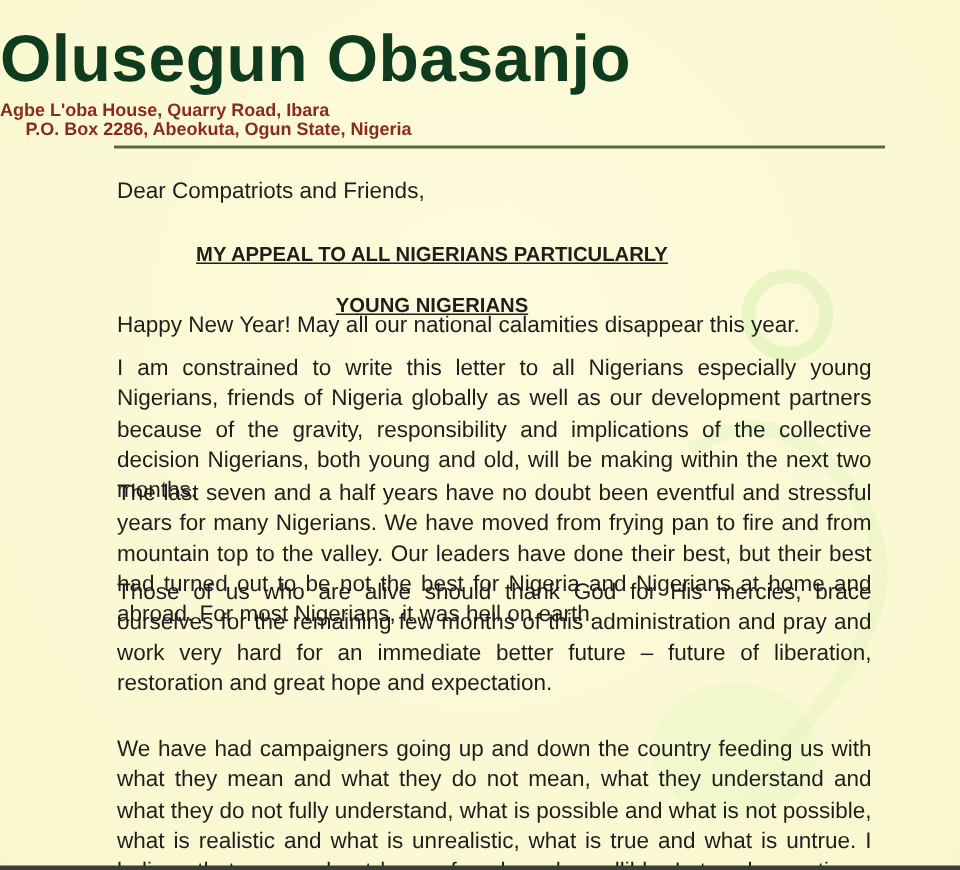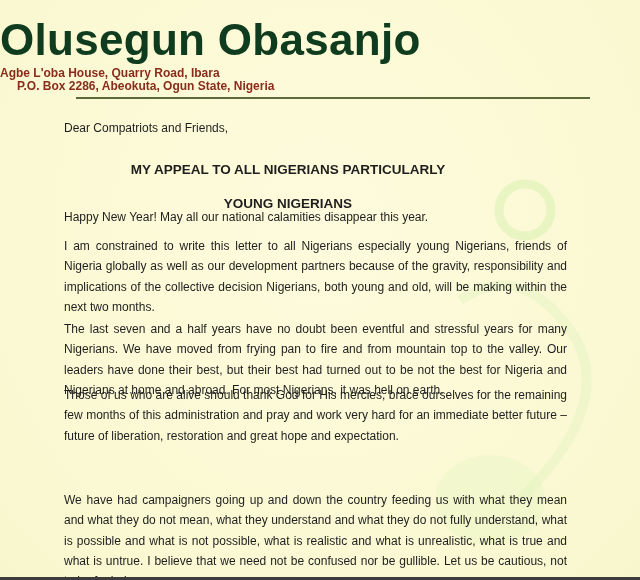--- a/index.html
+++ b/index.html
@@ -55,38 +55,39 @@
   .sep {
     position: absolute;
     left: 76px;
     width: 514px;
     top: 97px;
     height: 2px;
     background: #5a6a3a;
   }
   .text {
     position: absolute;
-    left: 64px;
+    left: 78px;
     width: 503px;
-    font-size: 12px;
+    font-size: 15px;
     line-height: 20.3px;
     color: #1e1e1e;
   }
   .justify {
     text-align: justify;
     text-align-last: left;
   }
   .salutation { top: 118px; }
   .heading {
     position: absolute;
     left: 0;
     width: 576px;
     text-align: center;
     font-size: 13.5px;
     font-weight: bold;
+    text-decoration: underline;
     color: #1e1e1e;
     line-height: 20px;
   }
   .heading1 { top: 160px; }
   .heading2 { top: 180px; margin-top: 14px; }
   .p1 { top: 207px; }
   .p2 { top: 236px; }
   .p3 { top: 319px; }
   .p4 { top: 385px; }
   .p5 { top: 470px; margin-top: 20px; }

